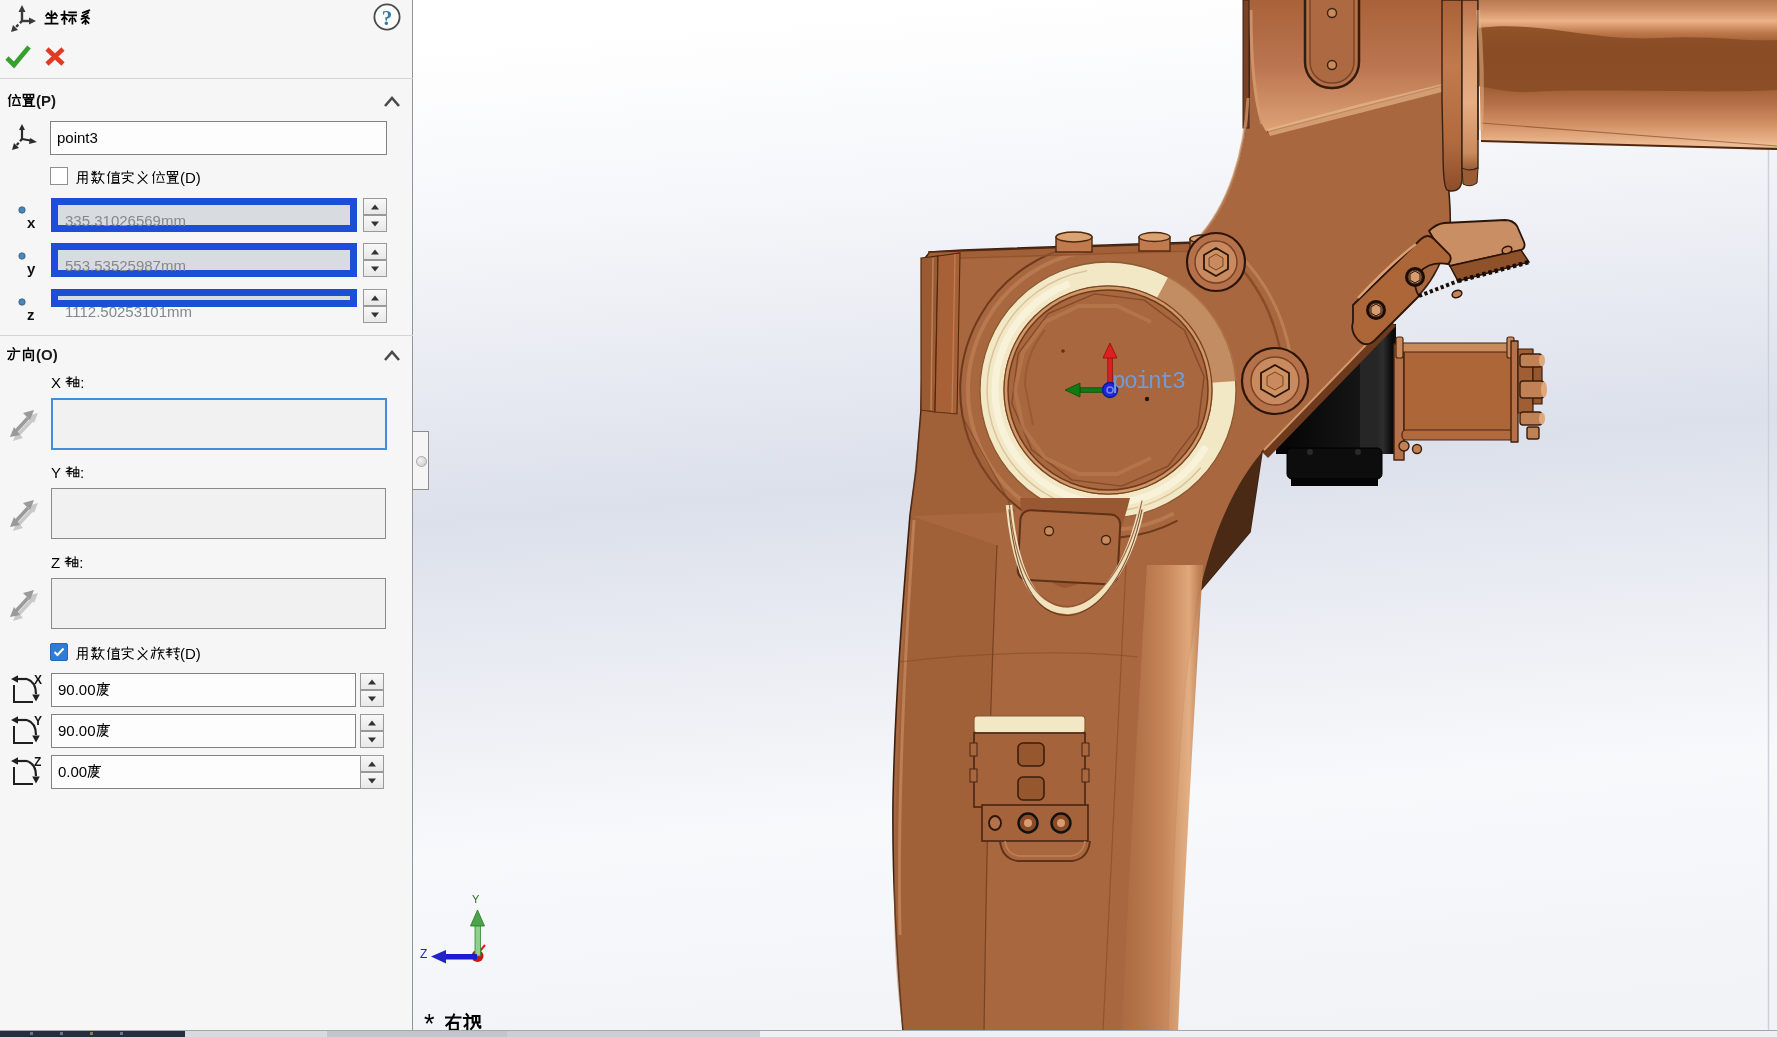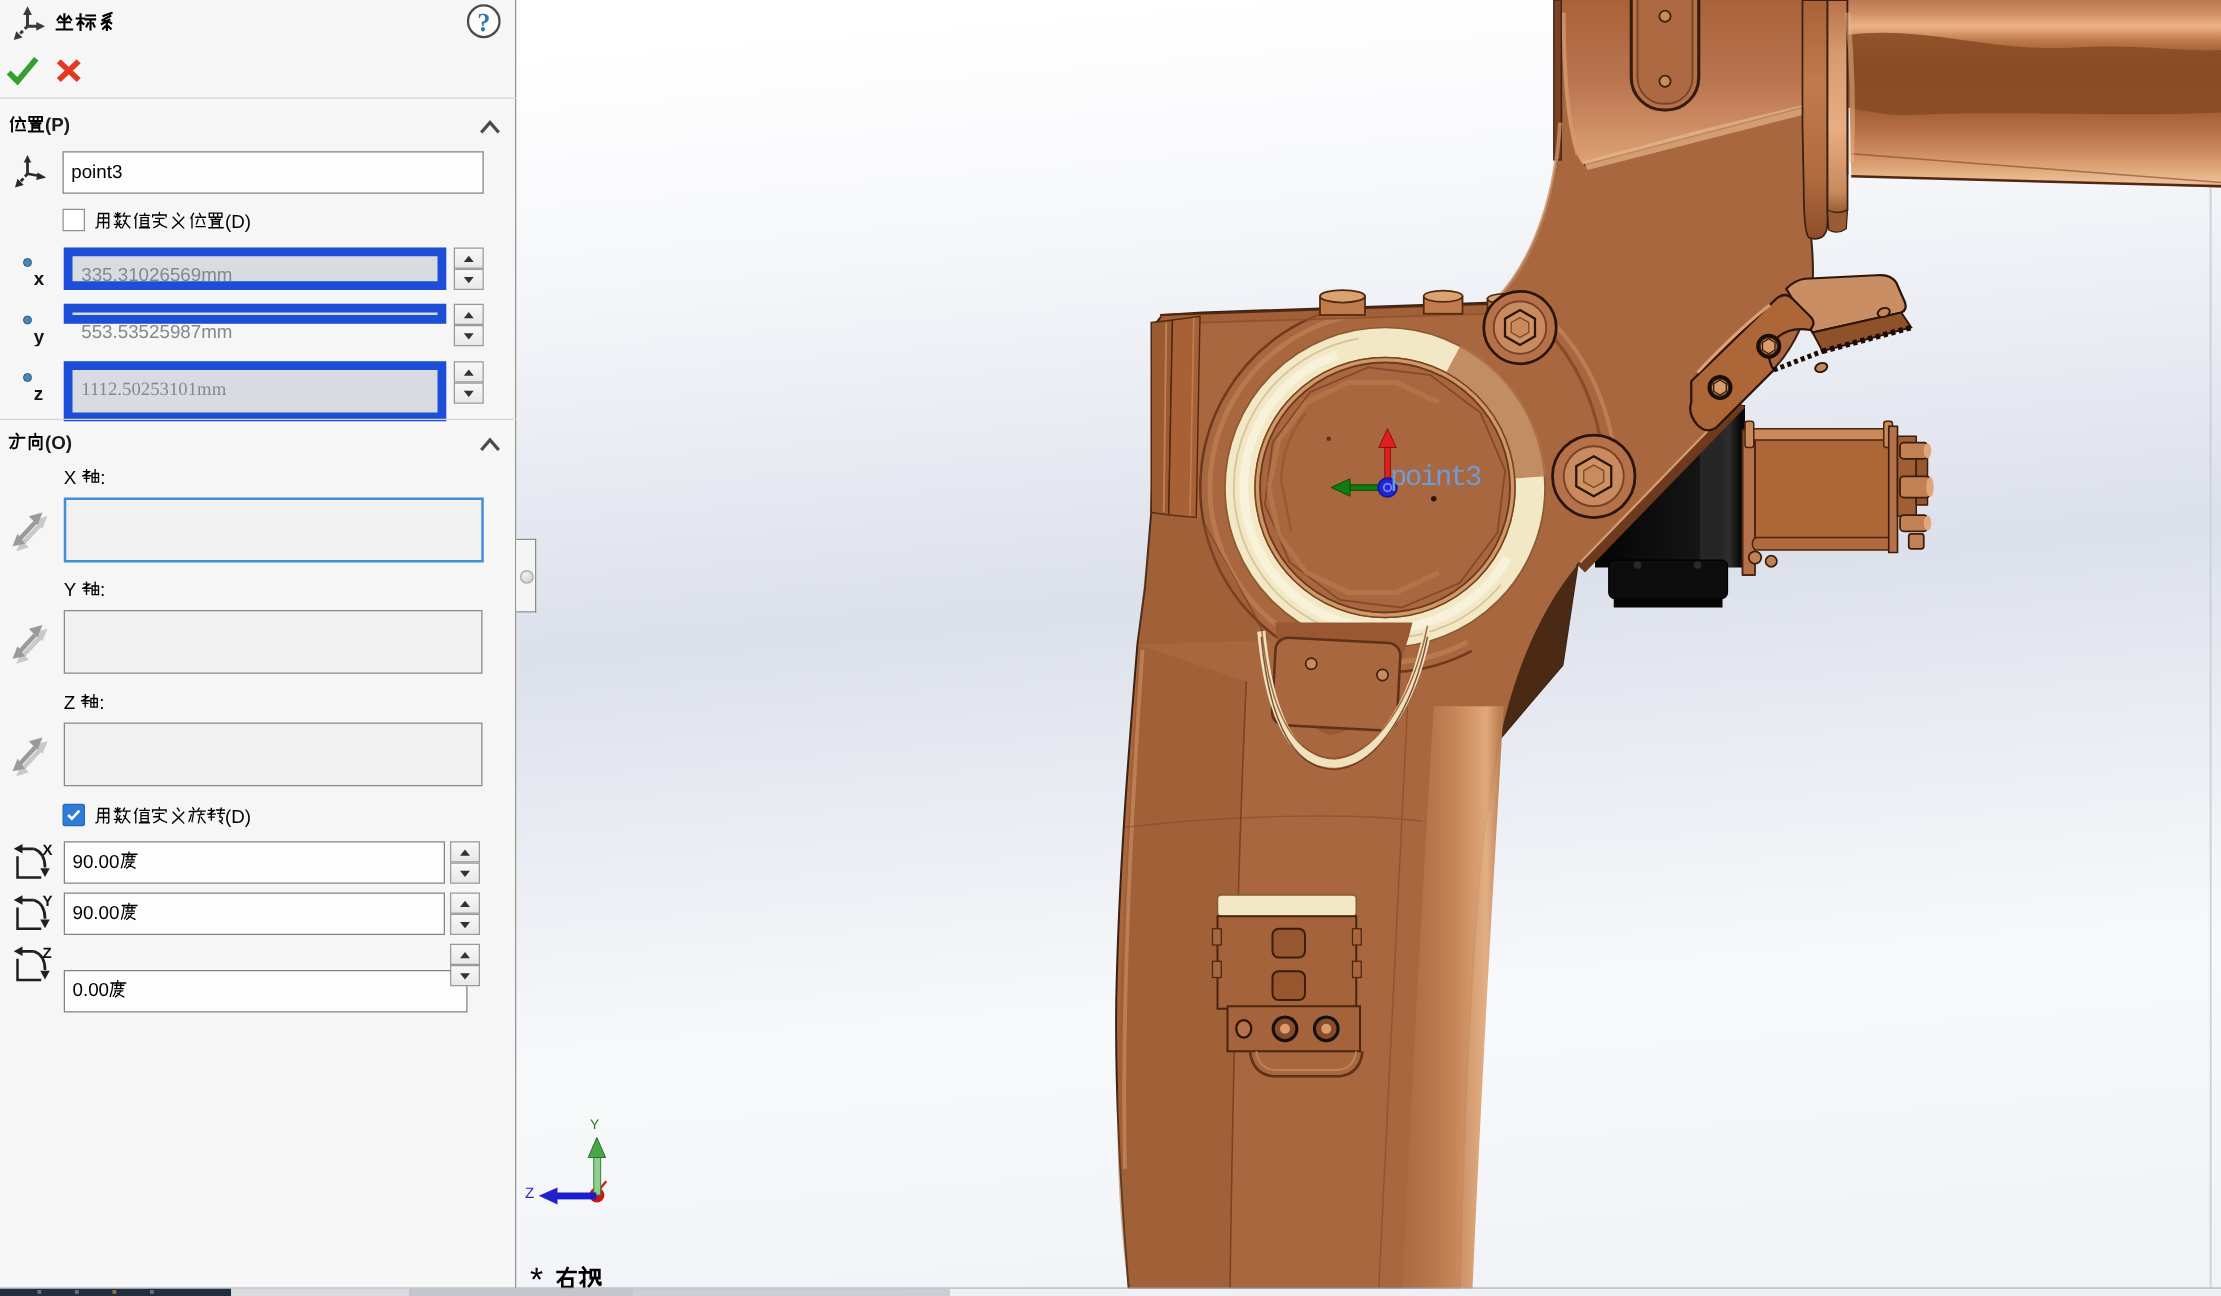--- a/index.html
+++ b/index.html
@@ -420,34 +420,34 @@
         <div class="t tUp"></div>
       </div>
       <div class="b">
         <div class="t tDn"></div>
       </div>
     </div>
 <svg class="abs" style="left:16px;top:249px" width="22" height="28" viewBox="0 0 22 28">
       <circle cx="6" cy="7" r="3.2" fill="#4a86b8" stroke="#2d5d85" stroke-width="0.8"></circle>
       <text x="11" y="25" font-size="15" font-weight="bold" fill="#111">y</text>
     </svg>
-<div class="field" style="left:51px;top:243px;width:306px;height:16px;">553.53525987mm</div>
+<div class="field" style="left:51px;top:243px;width:306px;height:34px;">553.53525987mm</div>
 <div class="spin" style="left:363px;top:243px;">
       <div class="b">
         <div class="t tUp"></div>
       </div>
       <div class="b">
         <div class="t tDn"></div>
       </div>
     </div>
 <svg class="abs" style="left:16px;top:295px" width="22" height="28" viewBox="0 0 22 28">
       <circle cx="6" cy="7" r="3.2" fill="#4a86b8" stroke="#2d5d85" stroke-width="0.8"></circle>
       <text x="11" y="25" font-size="15" font-weight="bold" fill="#111">z</text>
     </svg>
-<div class="field" style="left:51px;top:289px;width:306px;height:48px;font-family:Liberation Serif, serif;">1112.50253101mm</div>
+<div class="field" style="left:51px;top:289px;width:306px;height:18px;">1112.50253101mm</div>
 <div class="spin" style="left:363px;top:289px;">
       <div class="b">
         <div class="t tUp"></div>
       </div>
       <div class="b">
         <div class="t tDn"></div>
       </div>
     </div>
 <div class="abs" style="left:0;top:335px;width:413px;height:1px;background:#d5d5d5;"></div>
 
@@ -591,21 +591,21 @@
         <path d="M20,8 H9"></path>
         <path d="M20,8 Q29,11 29,23"></path>
         <path d="M7,14 V31 H26" stroke-width="2"></path>
       </g>
 <g fill="#1f1f1f">
         <path d="M4,8 L11,4.2 V11.8 Z"></path>
         <path d="M29,30.5 L25.2,23.5 H32.8 Z"></path>
       </g>
 <text x="27" y="13" font-size="12" font-weight="bold" fill="#111">Z</text>
 </svg>
-<div class="winput" style="left:51px;top:755px;width:323px;height:34px;margin-top:21px;">0.00<svg class="cj" width="15" height="15" viewBox="0 0 100 100">
+<div class="winput" style="left:51px;top:755px;width:323px;height:34px;">0.00<svg class="cj" width="15" height="15" viewBox="0 0 100 100">
         <use href="#c_du"></use>
       </svg></div>
 <div class="spin" style="left:360px;top:755px;">
       <div class="b">
         <div class="t tUp"></div>
       </div>
       <div class="b">
         <div class="t tDn"></div>
       </div>
     </div>

